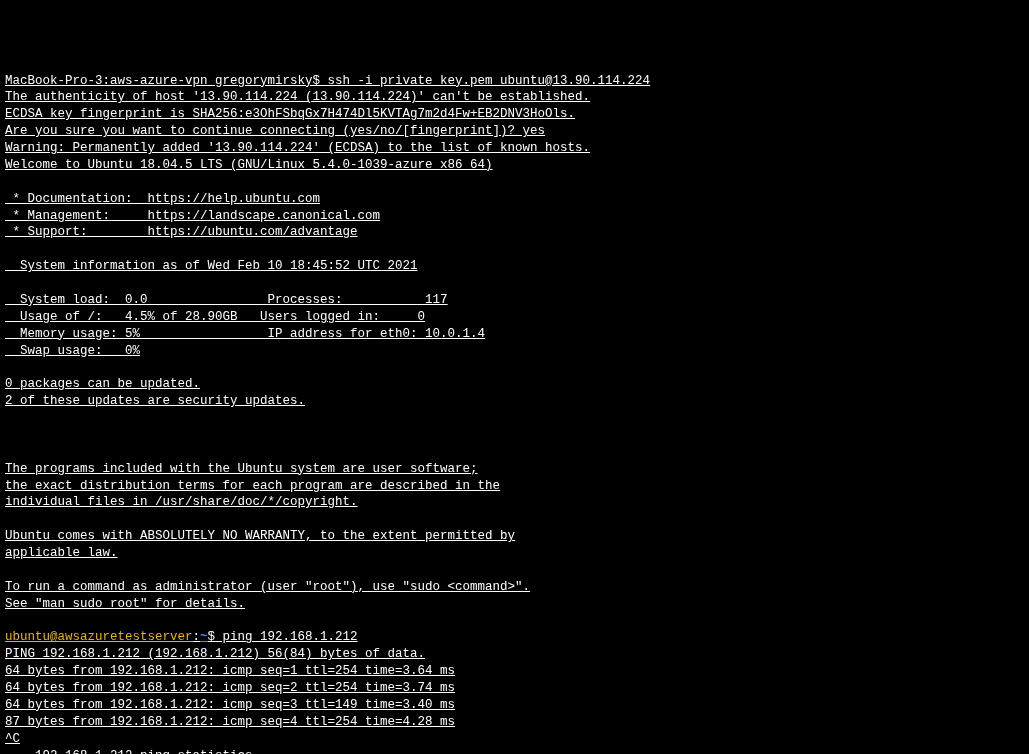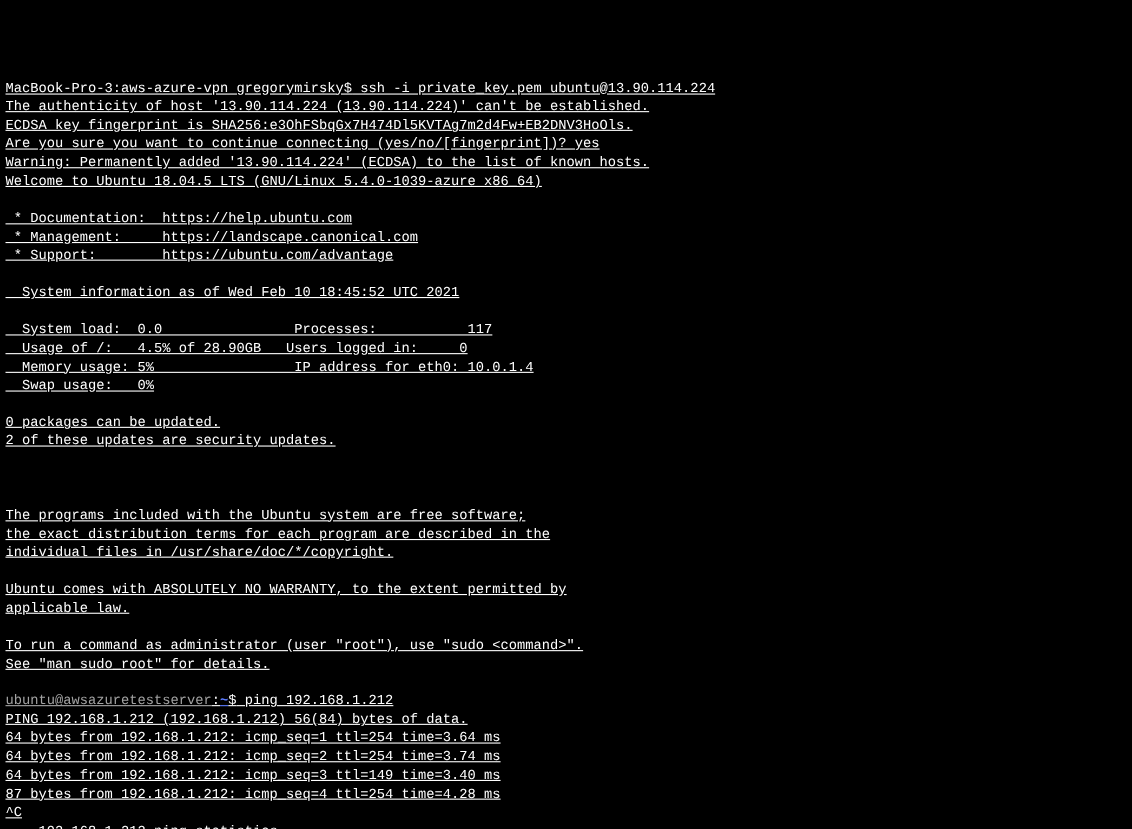--- a/index.html
+++ b/index.html
@@ -5,21 +5,21 @@
     body {
       background: #000;
       color: #fff;
       font-family: "Menlo", "Monaco", "Courier New", monospace;
       font-size: 12.5px;
       line-height: 1.35;
       margin: 0;
       padding: 5px;
       white-space: pre;
     }
-    .green { color: #a3a3a3; }
+    .green { color: #eab308; }
     .blue { color: #5c7cff; font-weight: bold; }
     span { white-space: pre; text-decoration: underline; }
   </style>
 </head>
 <body>
 
 
 
 <div><span>MacBook-Pro-3:aws-azure-vpn gregorymirsky$</span><span> ssh -i private_key.pem ubuntu@13.90.114.224</span>
 <span>The authenticity of host '13.90.114.224 (13.90.114.224)' can't be established.</span>
@@ -37,21 +37,21 @@
 <span>  System load:  0.0                Processes:           117</span>
 <span>  Usage of /:   4.5% of 28.90GB   Users logged in:     0</span>
 <span>  Memory usage: 5%                 IP address for eth0: 10.0.1.4</span>
 <span>  Swap usage:   0%</span>
 
 <span>0 packages can be updated.</span>
 <span>2 of these updates are security updates.</span>
 
 
 
-<span>The programs included with the Ubuntu system are free software;</span>
+<span>The programs included with the Ubuntu system are user software;</span>
 <span>the exact distribution terms for each program are described in the</span>
 <span>individual files in /usr/share/doc/*/copyright.</span>
 
 <span>Ubuntu comes with ABSOLUTELY NO WARRANTY, to the extent permitted by</span>
 <span>applicable law.</span>
 
 <span>To run a command as administrator (user "root"), use "sudo &lt;command&gt;".</span>
 <span>See "man sudo_root" for details.</span>
 
 <span class="green">ubuntu@awsazuretestserver</span><span>:</span><span class="blue">~</span><span>$</span><span> ping 192.168.1.212</span>

